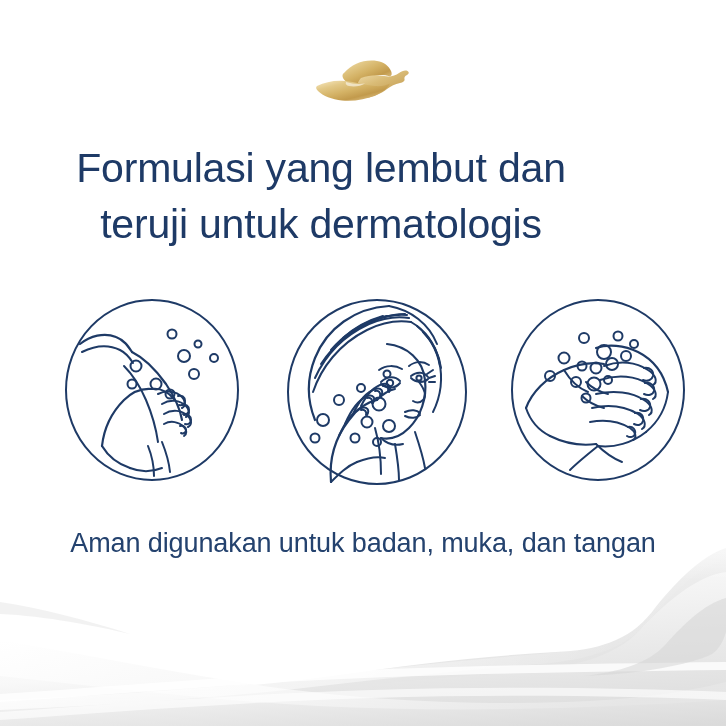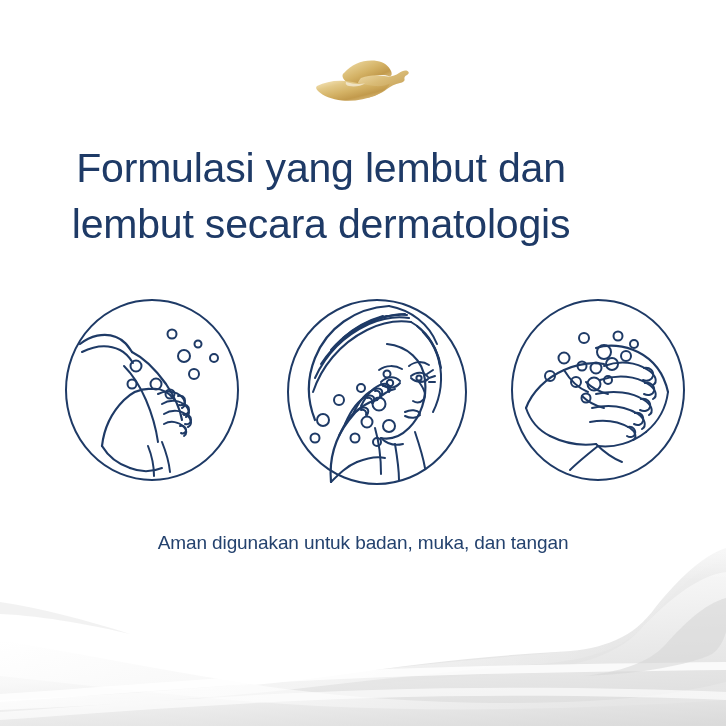--- a/index.html
+++ b/index.html
@@ -74,21 +74,21 @@
   .icon-circle.c3 { left: 508px; width: 180px; height: 188px; }
 
   
   .caption {
     position: absolute;
     left: 0;
     top: 527px;
     width: 726px;
     text-align: center;
     color: #24426e;
-    font-size: 19px;
+    font-size: 27px;
     line-height: 32px;
     font-weight: 400;
     letter-spacing: -0.1px;
     white-space: nowrap;
   }
 </style>
 </head>
 <body>
 
 <div class="canvas">
@@ -241,21 +241,21 @@
              C6,62 5,58 8,56 Z"></path>
 
     <path fill="#ffffff" opacity="0.55" d="M66,48
              C78,52 92,53 104,51
              C96,56 84,58 72,56
              C67,55 64,52 66,48 Z"></path>
   </svg>
 
   <div class="headline">
     <span class="headline-line">Formulasi yang lembut dan</span>
-    <span class="headline-line">lembut secara dermatologis</span>
+    <span class="headline-line">teruji untuk dermatologis</span>
   </div>
 
   <div class="icon-row">
 
     <svg class="icon-circle c1" viewBox="0 0 180 188">
       <g fill="none" stroke="#1e3a66" stroke-width="2" stroke-linecap="round" stroke-linejoin="round">
         <ellipse cx="90" cy="94" rx="86" ry="90"></ellipse>
 
         <path d="M18,48 C28,40 42,36 54,41 C62,44 66,50 70,56" stroke-width="2.2"></path>
         <path d="M20,56 C32,50 46,48 58,54 C64,57 68,62 71,67"></path>

